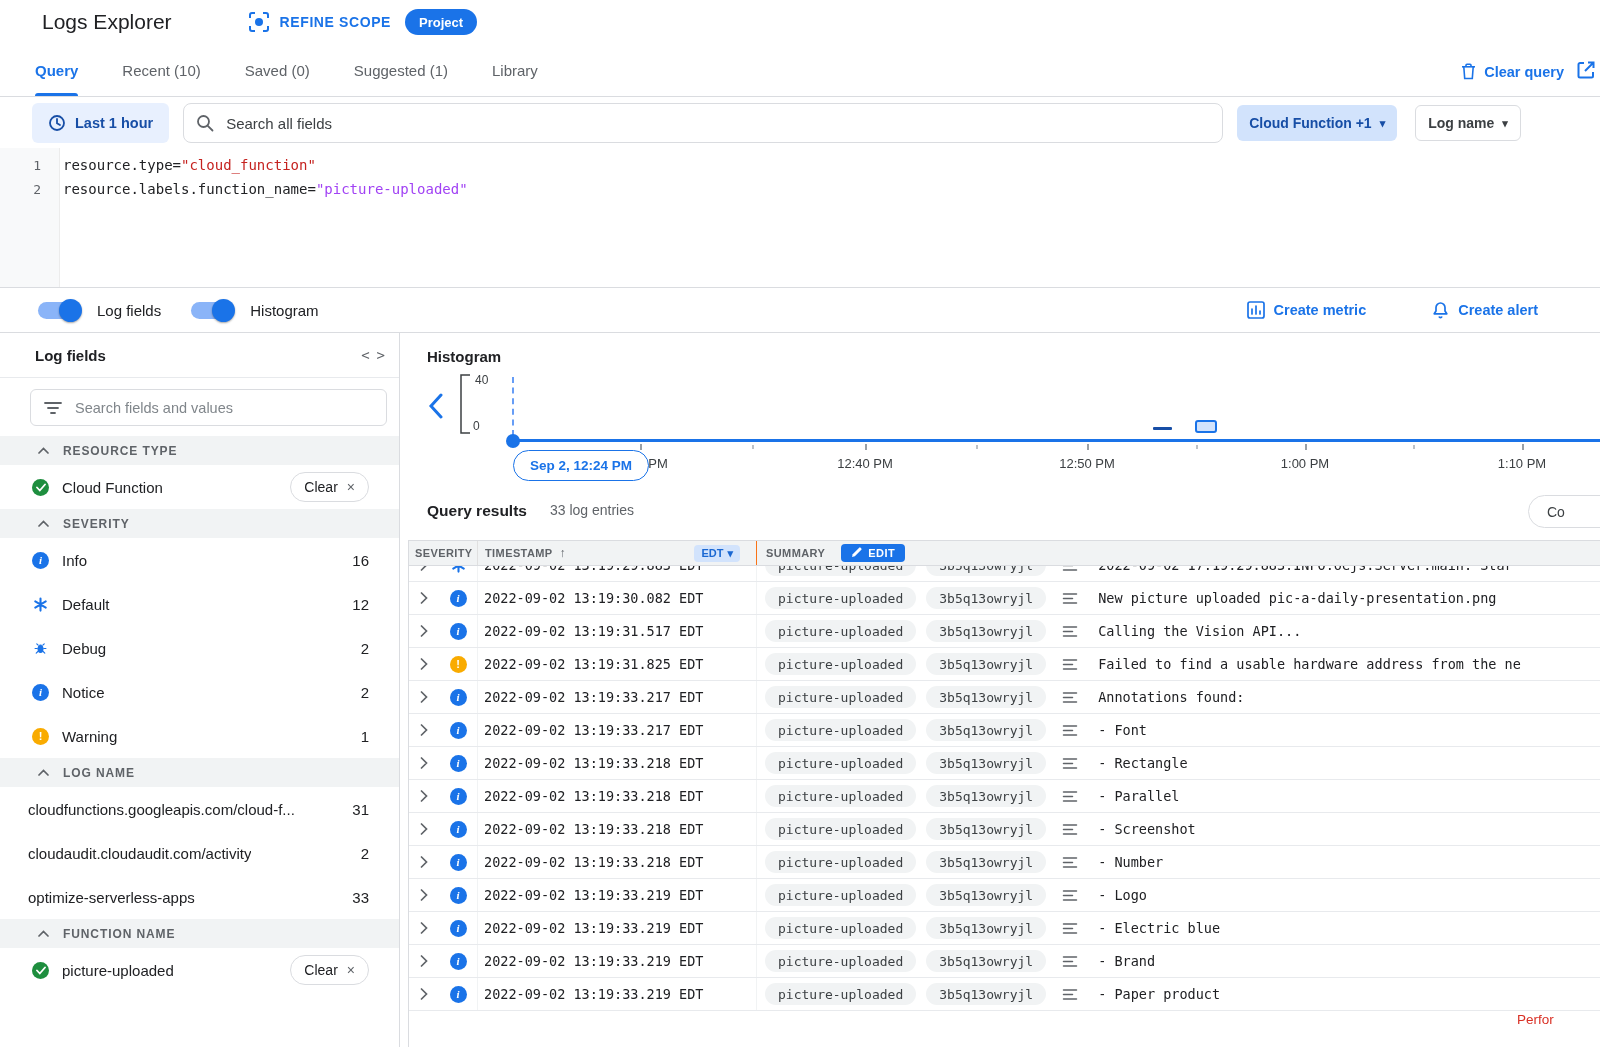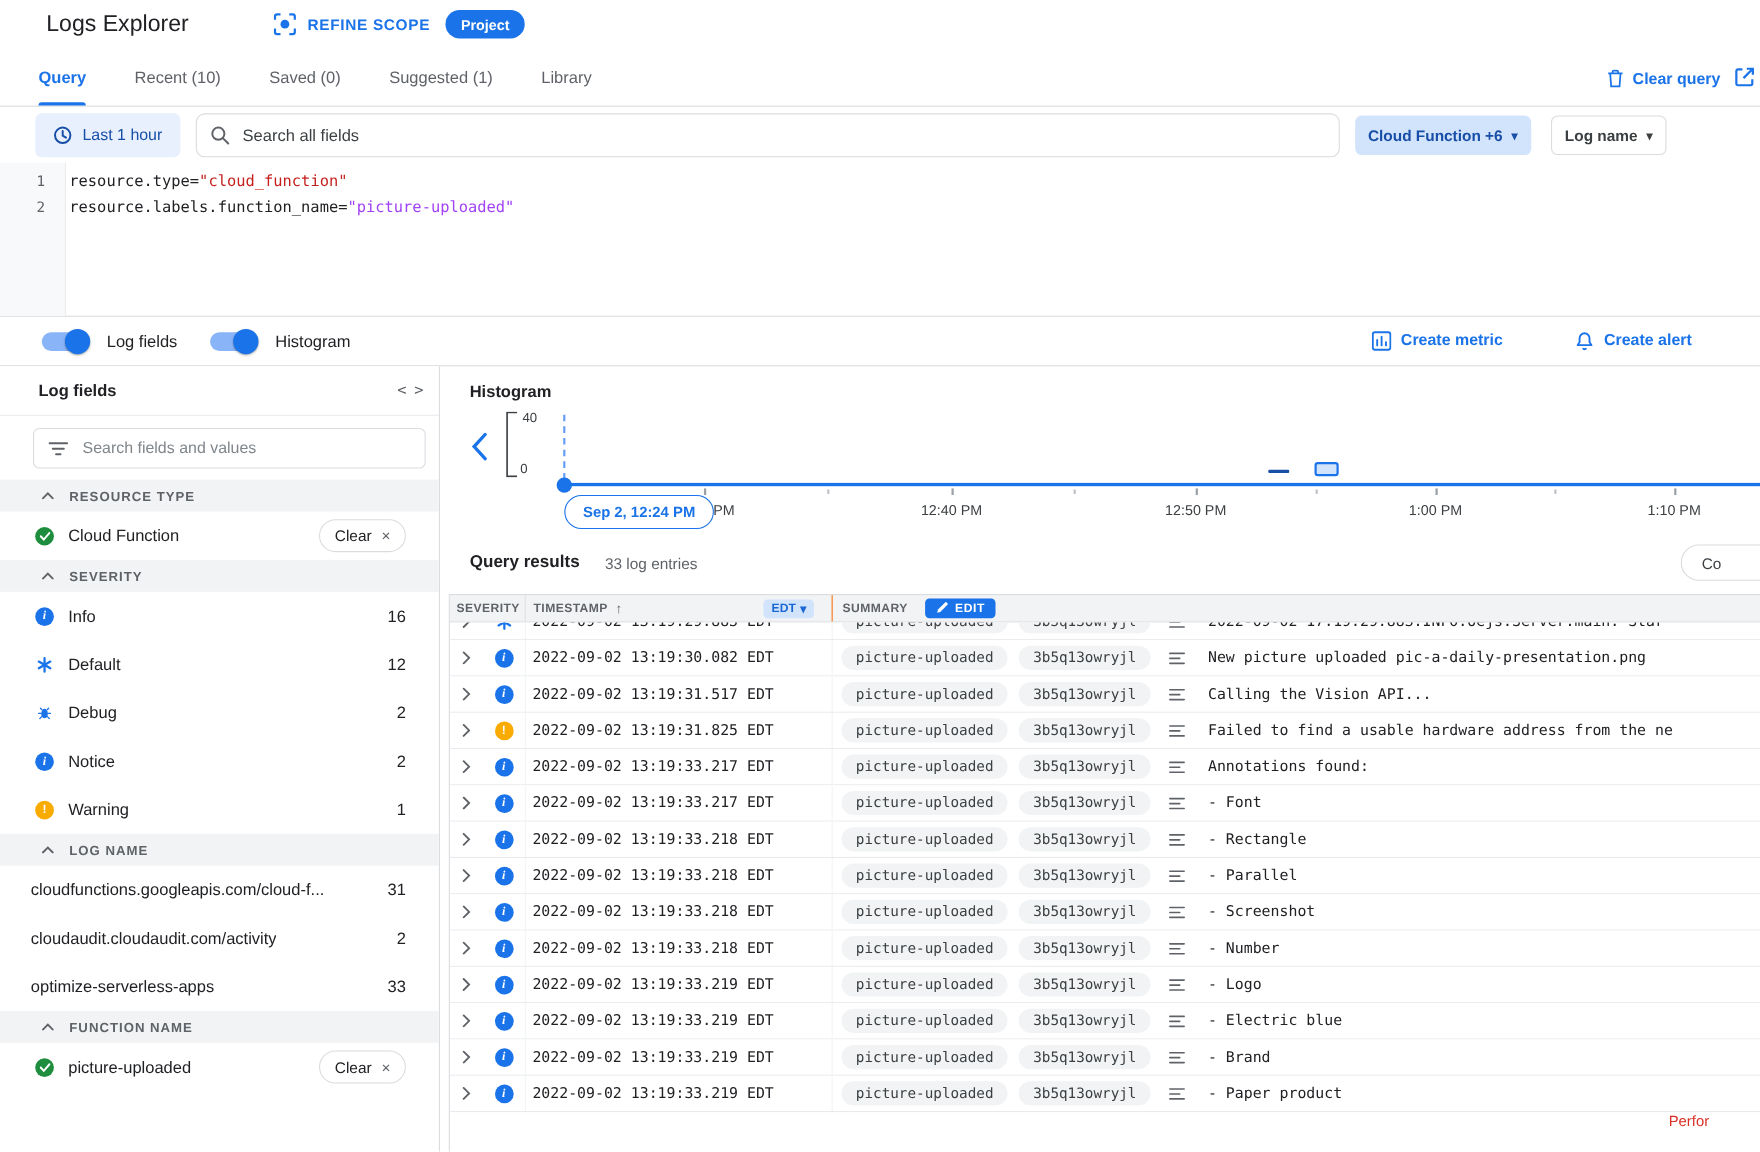--- a/index.html
+++ b/index.html
@@ -19,21 +19,21 @@
   
   .tab-bar{position:absolute;left:0;top:44px;width:100%;height:53px;border-bottom:1px solid #dadce0;display:flex;align-items:center;padding-left:35px}
   .tab{position:relative;height:100%;display:flex;align-items:center;font-size:15px;color:#5f6368;margin-right:44px;cursor:pointer;white-space:nowrap}
   .tab.active{color:#1a73e8;font-weight:700}
   .tab.active::after{content:"";position:absolute;left:0;right:0;bottom:0;height:3px;background:#1a73e8;border-radius:3px 3px 0 0}
   .tab-bar-right{margin-left:auto;display:flex;align-items:flex-end;gap:12px;padding-right:4px}
   .clear-query{display:flex;align-items:center;color:#1a73e8;font-size:14.5px;font-weight:700;cursor:pointer;gap:8px;background:none;border:none}
 
   
   .query-bar{position:absolute;left:0;top:103px;width:100%;height:40px;display:flex;align-items:center;padding-left:32px}
-  .time-range-btn{height:40px;background:#e8f0fe;border:none;border-radius:6px;display:flex;align-items:center;padding:0 16px;color:#174ea6;font-size:14.5px;font-weight:400;cursor:pointer;gap:9px;flex:none}
+  .time-range-btn{height:40px;background:#e8f0fe;border:none;border-radius:6px;display:flex;align-items:center;padding:0 16px;color:#174ea6;font-size:14.5px;font-weight:700;cursor:pointer;gap:9px;flex:none}
   .search-all{width:1040px;margin-left:14px;height:40px;border:1px solid #dadce0;border-radius:8px;display:flex;align-items:center;padding:0 12px;background:#fff;flex:none}
   .search-all input{border:none;outline:none;font-size:15px;color:#3c4043;margin-left:12px;flex:1;background:transparent}
   .search-all input::placeholder{color:#3c4043;opacity:1}
   .resource-chip{margin-left:14px;height:36px;background:#d2e3fc;border:none;border-radius:6px;color:#174ea6;font-size:14px;font-weight:700;display:flex;align-items:center;padding:0 12px;cursor:pointer;flex:none}
   .logname-btn{margin-left:18px;height:36px;background:#fff;border:1px solid #dadce0;border-radius:6px;color:#3c4043;font-size:14px;font-weight:700;display:flex;align-items:center;padding:0 12px;cursor:pointer;flex:none}
   .caret{margin-left:8px;font-size:11px}
 
   
   .query-editor{position:absolute;left:0;top:148px;width:100%;height:140px;border-bottom:1px solid #dadce0;background:#fff}
   .qe-gutter{position:absolute;left:0;top:0;width:60px;height:100%;background:#f8f9fa;border-right:1px solid #ececec}
@@ -92,21 +92,21 @@
   #hist-layer{position:absolute;left:0;top:0;width:1600px;height:1047px;z-index:1;pointer-events:none}
   .h-tick{position:absolute;top:444px;width:2px;height:6px;background:#9aa0a6}
   .h-tick.minor{height:4px;background:#bdc1c6;top:445px}
   .h-tick-label{position:absolute;top:456px;transform:translateX(-50%);font-size:13px;color:#3c4043;white-space:nowrap}
   .h-bar{position:absolute;pointer-events:auto;cursor:pointer}
   .h-bar.solid{background:#174ea6;border-radius:1px}
   .h-bar.outlined{background:#d2e3fc;border:2px solid #1a73e8;border-radius:3px}
   .time-pill{position:absolute;left:513px;top:450px;height:31px;border:1.5px solid #1a73e8;border-radius:16px;background:#fff;color:#1a73e8;font-size:13.5px;font-weight:700;display:flex;align-items:center;padding:0 16px;z-index:3;cursor:pointer}
 
   
-  .qr-header{position:absolute;left:427px;top:502px;display:flex;align-items:flex-end}
+  .qr-header{position:absolute;left:427px;top:502px;display:flex;align-items:flex-start}
   .qr-title{font-size:15.5px;font-weight:700}
   .qr-count{margin-left:23px;font-size:14px;color:#5f6368}
   .qr-cutbtn{position:absolute;left:1528px;top:495px;height:33px;width:100px;border:1px solid #dadce0;border-radius:17px;background:#fff;font-size:14px;color:#3c4043;display:flex;align-items:center;padding-left:18px;cursor:pointer;z-index:2}
 
   .results-table{position:absolute;left:408px;top:540px;right:0;bottom:0;border-left:1px solid #dadce0;display:flex;flex-direction:column;background:#fff}
   .t-header{height:26px;background:#f1f3f4;display:flex;align-items:center;flex:none;font-size:11px;font-weight:700;color:#5f6368;letter-spacing:.4px;border-top:1px solid #dadce0;border-bottom:1px solid #dadce0}
   .th-sev{width:68px;padding-left:6px}
   .th-ts{width:279px;display:flex;align-items:center;border-left:1px solid #e0e0e0;height:100%;padding-left:7px}
   .th-sum{flex:1;display:flex;align-items:center;border-left:1px solid #f97316;height:100%;padding-left:9px}
   .sort-arrow{margin-left:7px;font-size:12px;color:#5f6368;cursor:pointer}
@@ -187,21 +187,21 @@
     <span>Last 1 hour</span>
   </button>
   <div class="search-all">
     <svg width="18" height="18" viewBox="0 0 18 18">
       <circle cx="7.5" cy="7.5" r="5.5" fill="none" stroke="#5f6368" stroke-width="1.8"></circle>
       <path d="M11.8 11.8 16.5 16.5" stroke="#5f6368" stroke-width="1.8" stroke-linecap="round"></path>
     </svg>
     <input type="text" placeholder="Search all fields" style="">
   </div>
   <button class="resource-chip">
-    <span>Cloud Function +6</span>
+    <span>Cloud Function +1</span>
     <span class="caret">▾</span>
   </button>
   <button class="logname-btn">
     <span>Log name</span>
     <span class="caret">▾</span>
   </button>
 </div>
 
 <div class="query-editor">
   <div class="qe-gutter"></div>

